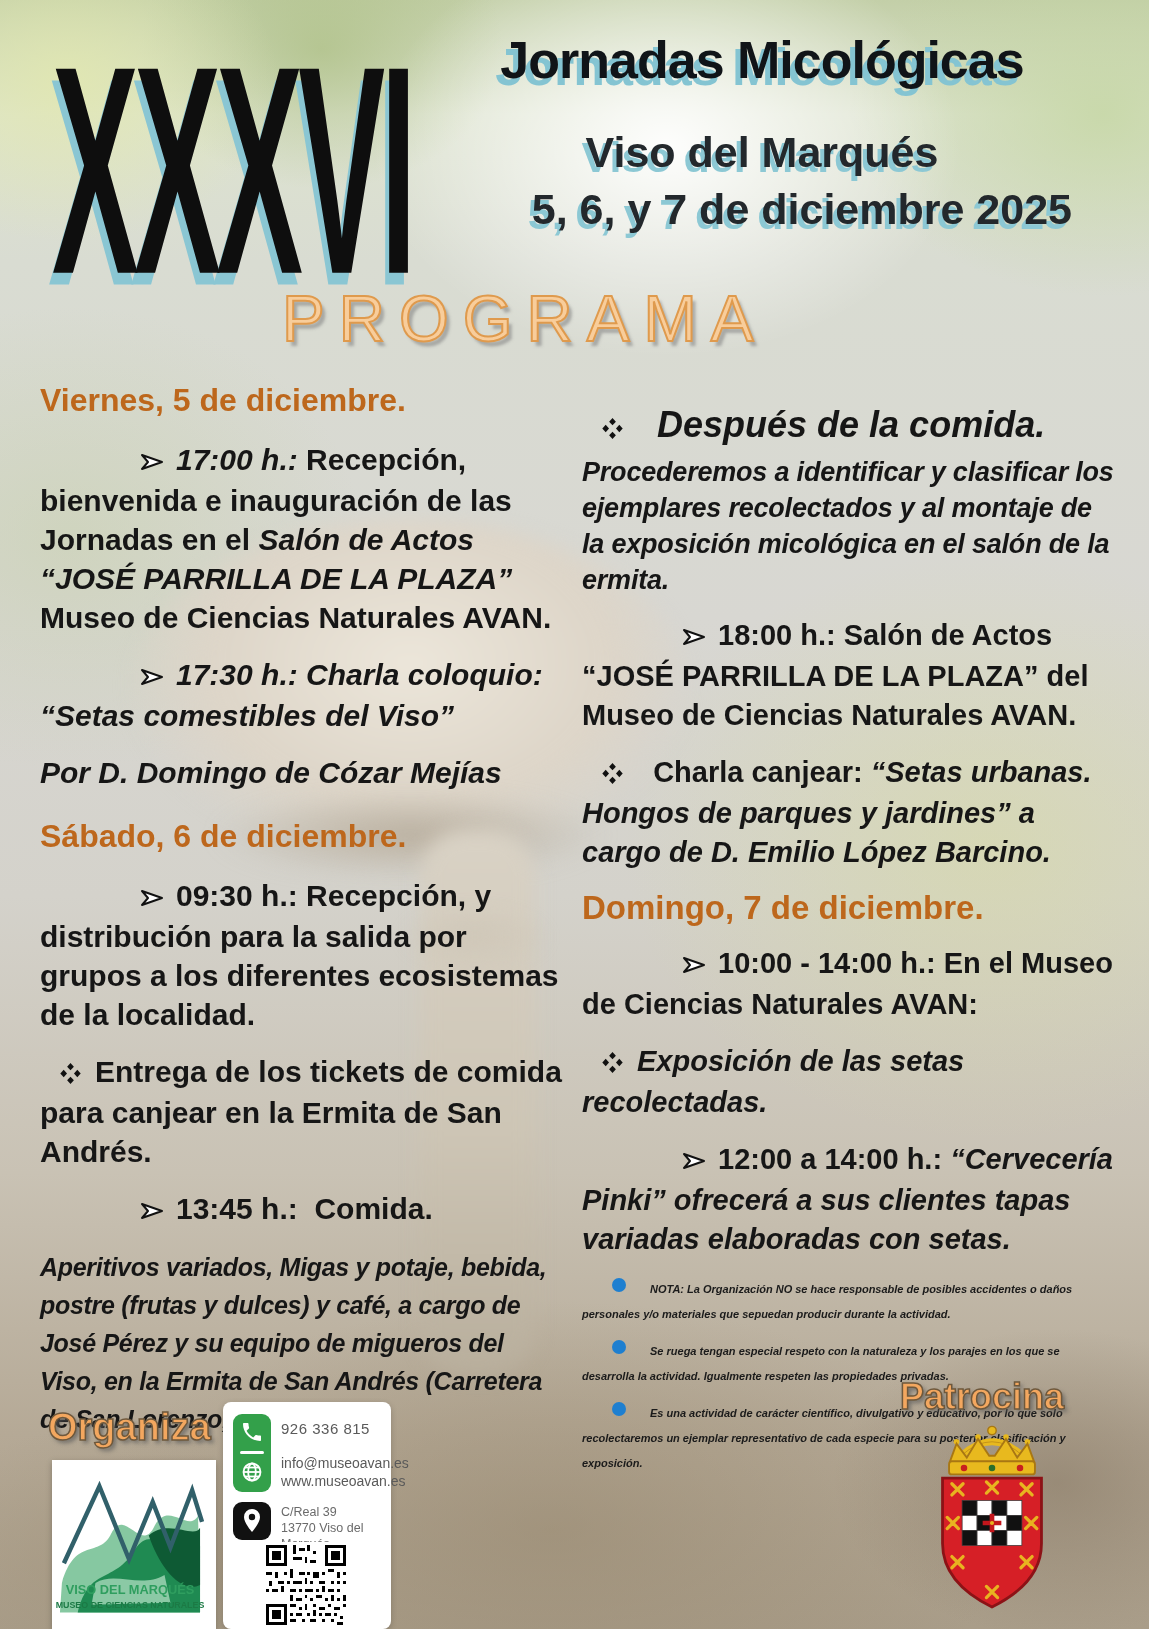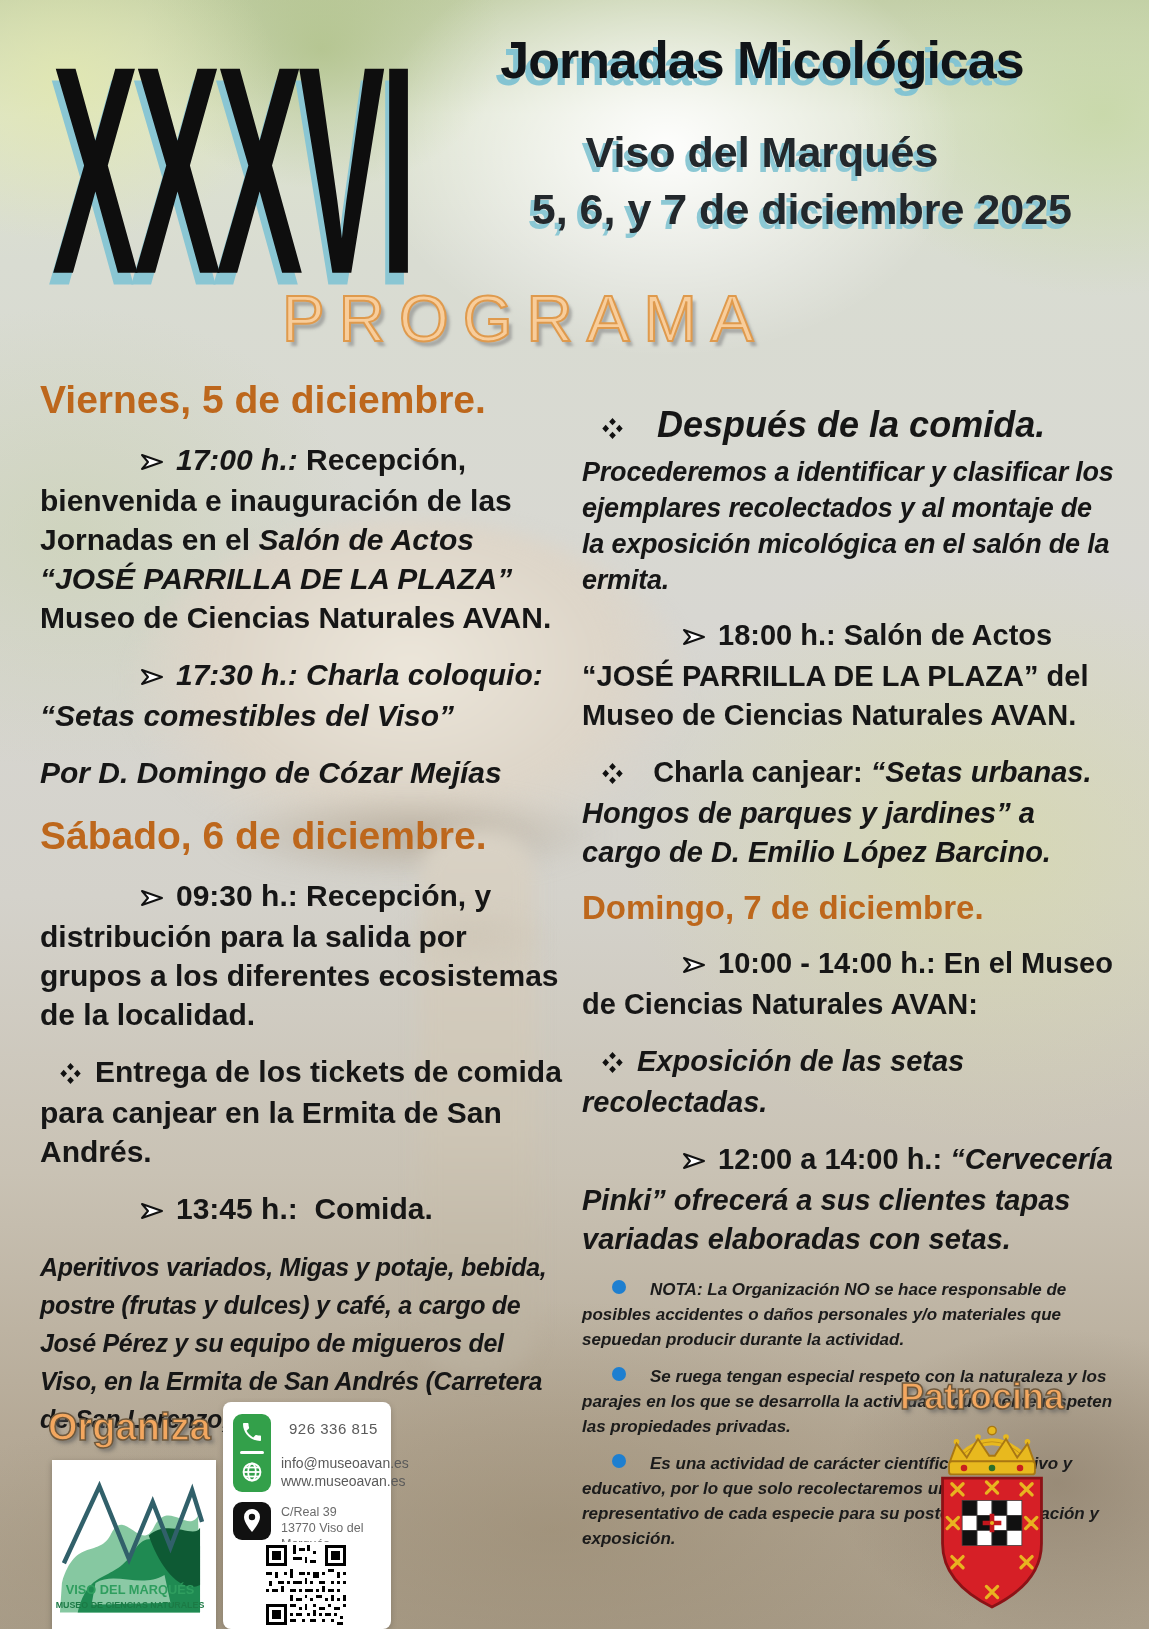--- a/index.html
+++ b/index.html
@@ -38,53 +38,53 @@
   .hdr-title{margin:0 0 38px 0;font-size:52px;font-weight:bold;letter-spacing:-1px;color:#101418;
     text-shadow:-5px 7px 0 #84c4d2;}
   .hdr-loc{margin:0 0 8px 0;font-size:43px;font-weight:bold;color:#23282c;text-shadow:-4px 5px 0 #8cc8d4;}
   .hdr-dates{margin:0;font-size:43px;font-weight:bold;color:#23282c;text-shadow:-4px 5px 0 #8cc8d4;text-align:right;}
   .program-title{position:absolute;left:282px;top:282px;font-size:64px;font-weight:normal;letter-spacing:14px;
     color:#f8cd9b;-webkit-text-stroke:2px #df9a4d;text-shadow:4px 5px 3px rgba(125,125,125,.55);}
 
   
   .col-left{position:absolute;left:40px;top:382px;width:525px;}
   .col-right{position:absolute;left:582px;top:405px;width:532px;}
-  h2.day{margin:0 0 22px 0;font-size:39px;line-height:36px;font-weight:bold;color:#bd671c;}
+  h2.day{margin:0 0 22px 0;font-size:32px;line-height:36px;font-weight:bold;color:#bd671c;}
   .col-right h2.day{font-size:33px;margin-bottom:18px;}
   .item{margin:0 0 18px 0;font-size:30px;line-height:39px;font-weight:bold;}
   .item.arrow{text-indent:50px;}
   .item.diamond{text-indent:10px;}
   .col-right .item{font-size:29px;}
   .bi{font-style:italic;}
   .speaker{margin:0 0 26px 0;font-size:30px;line-height:39px;font-weight:bold;font-style:italic;}
   .detail{margin:0 0 18px 0;font-size:25px;line-height:38px;font-weight:bold;font-style:italic;letter-spacing:-.3px;}
   .col-right .lead-diamond{margin-bottom:8px;font-size:36px;}
   .col-right .prose{margin:0 0 18px 0;font-size:27px;line-height:36px;font-weight:bold;font-style:italic;letter-spacing:-.2px;}
   .marker{display:inline-block;vertical-align:-2px;margin-right:12px;}
   .marker.small{margin-right:14px;}
   .notes{margin-top:4px;}
-  .note{margin:0 0 12px 0;font-size:17px;line-height:25px;font-weight:bold;font-style:italic;text-indent:30px;color:#1b1b1b;}
+  .note{margin:0 0 12px 0;font-size:11px;line-height:25px;font-weight:bold;font-style:italic;text-indent:30px;color:#1b1b1b;}
   .dot{display:inline-block;width:14px;height:14px;border-radius:50%;background:#1e7fd0;margin-right:24px;vertical-align:1px;}
 
   
   .organiza{position:absolute;left:48px;top:1406px;font-size:38px;font-weight:bold;color:#f3a75f;
     -webkit-text-stroke:1.5px #6e583c;text-shadow:3px 3px 4px rgba(90,90,90,.75);}
   .patrocina{position:absolute;left:900px;top:1376px;font-size:36px;font-weight:bold;color:#f3a75f;
     -webkit-text-stroke:1.5px #6e583c;text-shadow:3px 3px 4px rgba(90,90,90,.75);}
   .avan-logo{position:absolute;left:52px;top:1460px;width:156px;height:162px;background:#fff;
     box-shadow:0 2px 6px rgba(0,0,0,.25);padding:4px;}
   .contact-card{position:absolute;left:223px;top:1402px;width:168px;height:227px;background:#fff;border-radius:8px;
     box-shadow:0 2px 6px rgba(0,0,0,.2);}
   .icon-panel{position:absolute;left:10px;top:12px;width:38px;height:78px;background:#33a04a;border-radius:9px;}
   .icon-panel .divider{position:absolute;left:7px;top:37px;width:24px;height:3px;background:#fff;border-radius:2px;}
   .icon-phone{position:absolute;left:7px;top:6px;}
   .icon-globe{position:absolute;left:7px;top:46px;}
   .pin-box{position:absolute;left:10px;top:100px;width:38px;height:38px;background:#111;border-radius:9px;}
   .pin-box svg{position:absolute;left:7px;top:5px;}
-  .c-phone{position:absolute;left:66px;top:18px;font-size:15px;color:#5a5a5a;letter-spacing:.5px;}
+  .c-phone{position:absolute;left:58px;top:18px;font-size:15px;color:#5a5a5a;letter-spacing:.5px;}
   .c-mail{position:absolute;left:58px;top:52px;font-size:14px;color:#5a5a5a;line-height:18px;}
   .c-addr{position:absolute;left:58px;top:102px;font-size:12.5px;color:#6a6a6a;line-height:16px;}
   .qr{position:absolute;left:40px;top:140px;width:86px;height:86px;}
   .crest{position:absolute;left:922px;top:1420px;width:140px;height:205px;}
 </style>
 </head>
 <body>
 
 <div class="poster">
   <div class="bg-blobs"></div>

